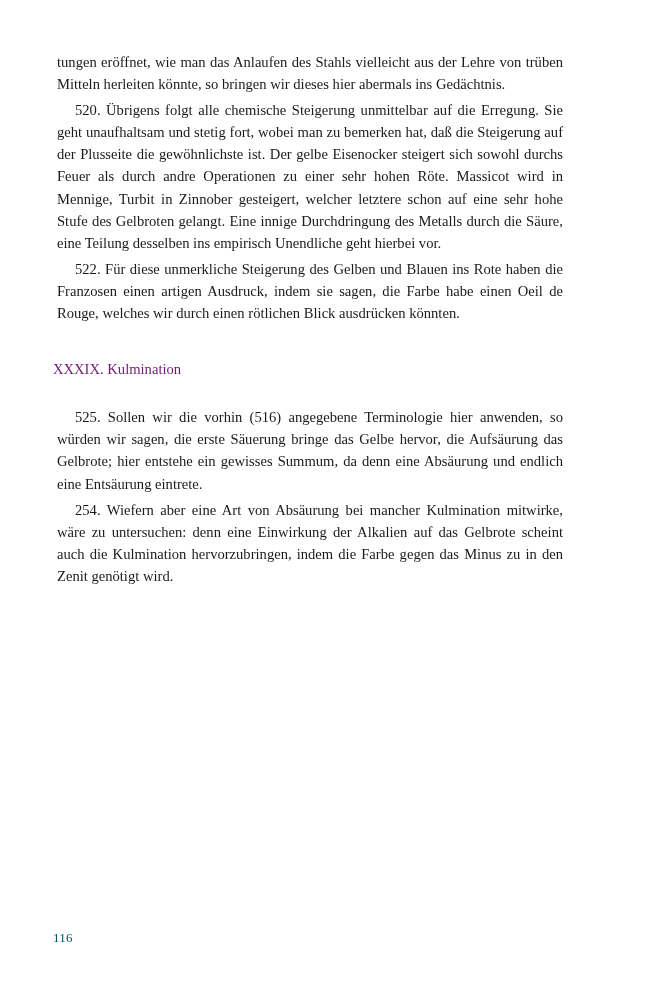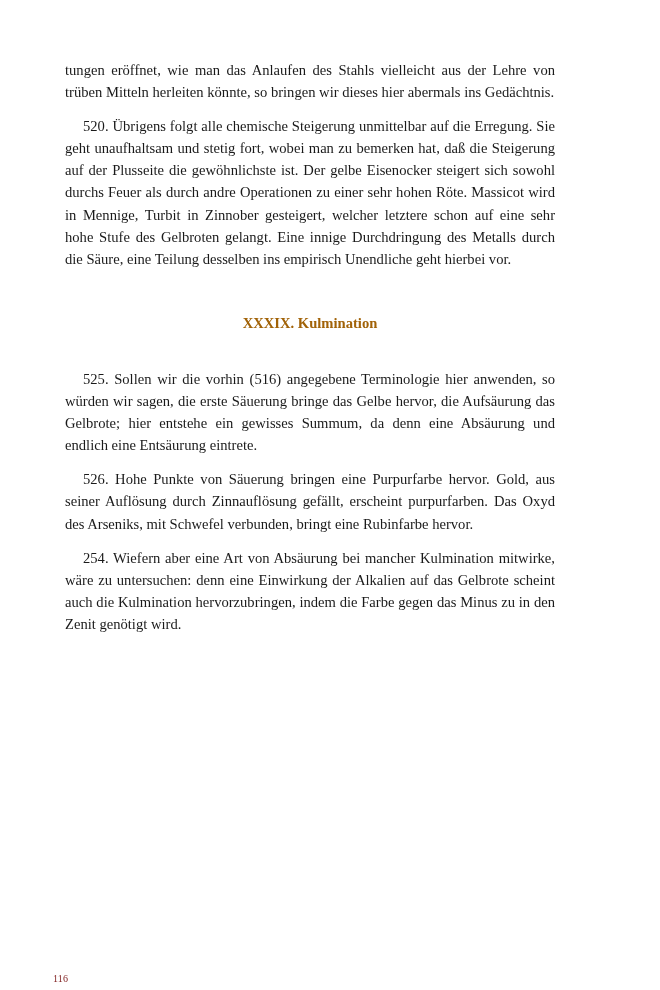--- a/index.html
+++ b/index.html
@@ -21,21 +21,21 @@
   }
 
   .text-block {
     position: absolute;
     left: 53px;
     top: 47px;
     width: 514px;
   }
 
   .para {
-    margin: 12px;
+    margin: 4px;
     font-size: 14.6px;
     line-height: 22.1px;
     text-align: justify;
     text-justify: inter-word;
     color: #1a1a1a;
     hyphens: manual;
     -webkit-hyphens: manual;
   }
 
   .para.indent {
@@ -43,57 +43,57 @@
   }
 
   .para.noindent {
     text-indent: 0;
   }
 
   .section-heading {
     margin: 0;
     font-size: 14.6px;
     line-height: 22.1px;
-    font-weight: bold;
-    text-align: center;
-    color: #a16207;
+    font-weight: normal;
+    text-align: left;
+    color: #701a75;
     padding-top: 30px;
     padding-bottom: 22px;
   }
 
   .folio {
     position: absolute;
     left: 53px;
-    top: 972px;
-    font-size: 10px;
+    top: 931px;
+    font-size: 13px;
     line-height: 14px;
-    color: #7f1d1d;
+    color: #0c4a6e;
     letter-spacing: 0.2px;
   }
 </style>
 </head>
 <body>
 
 <div class="page">
 
   <div class="text-block">
 
     <p class="para noindent">tungen eröffnet, wie man das Anlaufen des Stahls vielleicht aus der Lehre von trüben Mitteln herleiten könnte, so bringen wir dieses hier abermals ins Gedächtnis.</p>
 
     <p class="para indent">520. Übrigens folgt alle chemische Steigerung unmittelbar auf die Erregung. Sie geht unaufhaltsam und stetig fort, wobei man zu bemerken hat, daß die Steigerung auf der Plusseite die gewöhnlichste ist. Der gelbe Eisenocker steigert sich sowohl durchs Feuer als durch andre Operationen zu einer sehr hohen Röte. Massicot wird in Mennige, Turbit in Zinnober gesteigert, welcher letztere schon auf eine sehr hohe Stufe des Gelbroten gelangt. Eine innige Durchdringung des Metalls durch die Säure, eine Teilung desselben ins empirisch Unendliche geht hierbei vor.</p>
 
 
+    <p class="para indent">522. Für diese unmerkliche Steigerung des Gelben und Blauen ins Rote haben die Franzosen einen artigen Ausdruck, indem sie sagen, die Farbe habe einen Oeil de Rouge, welches wir durch einen rötlichen Blick ausdrücken könnten.</p>
 
     <h2 class="section-heading">XXXIX. Kulmination</h2>
 
 
 
     <p class="para indent">525. Sollen wir die vorhin (516) angegebene Terminologie hier anwenden, so würden wir sagen, die erste Säuerung bringe das Gelbe hervor, die Aufsäurung das Gelbrote; hier entstehe ein gewisses Summum, da denn eine Absäurung und endlich eine Entsäurung eintrete.</p>
 
-    <p class="para indent">526. Hohe Punkte von Säuerung bringen eine Purpurfarbe hervor. Gold, aus seiner Auflösung durch Zinnauflösung gefällt, erscheint purpurfarben. Das Oxyd des Arseniks, mit Schwefel verbunden, bringt eine Rubinfarbe hervor.</p>
 
     <p class="para indent">254. Wiefern aber eine Art von Absäurung bei mancher Kulmination mitwirke, wäre zu untersuchen: denn eine Einwirkung der Alkalien auf das Gelbrote scheint auch die Kulmination hervorzubringen, indem die Farbe gegen das Minus zu in den Zenit genötigt wird.</p>
 
 
   </div>
 
   <div class="folio">116</div>
 
 </div>
 

